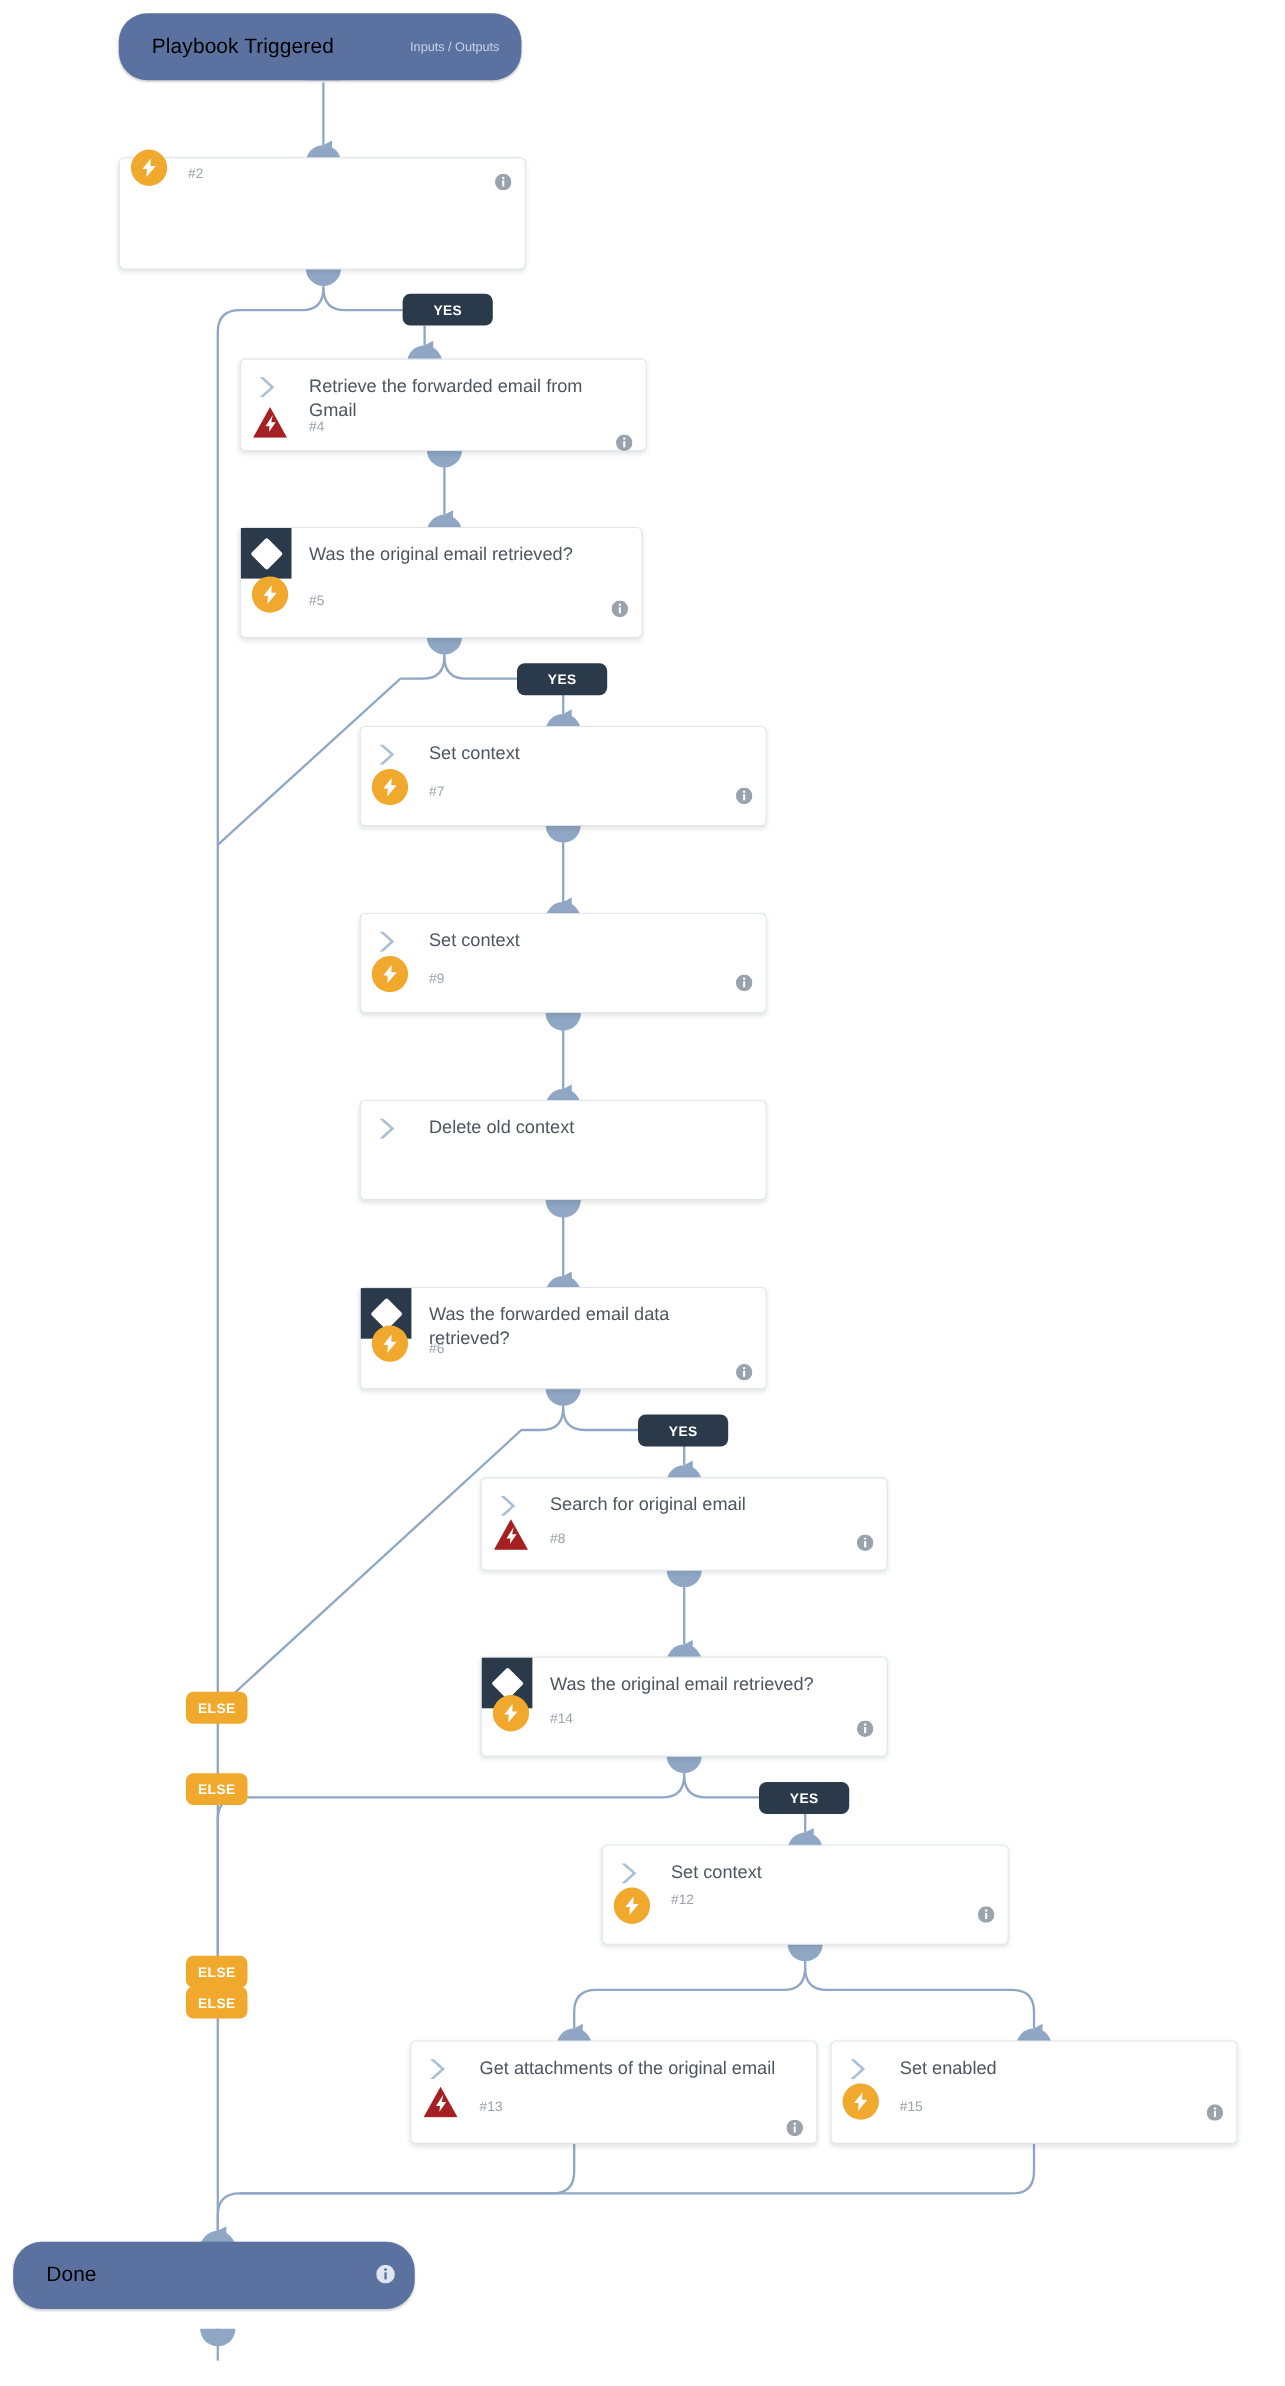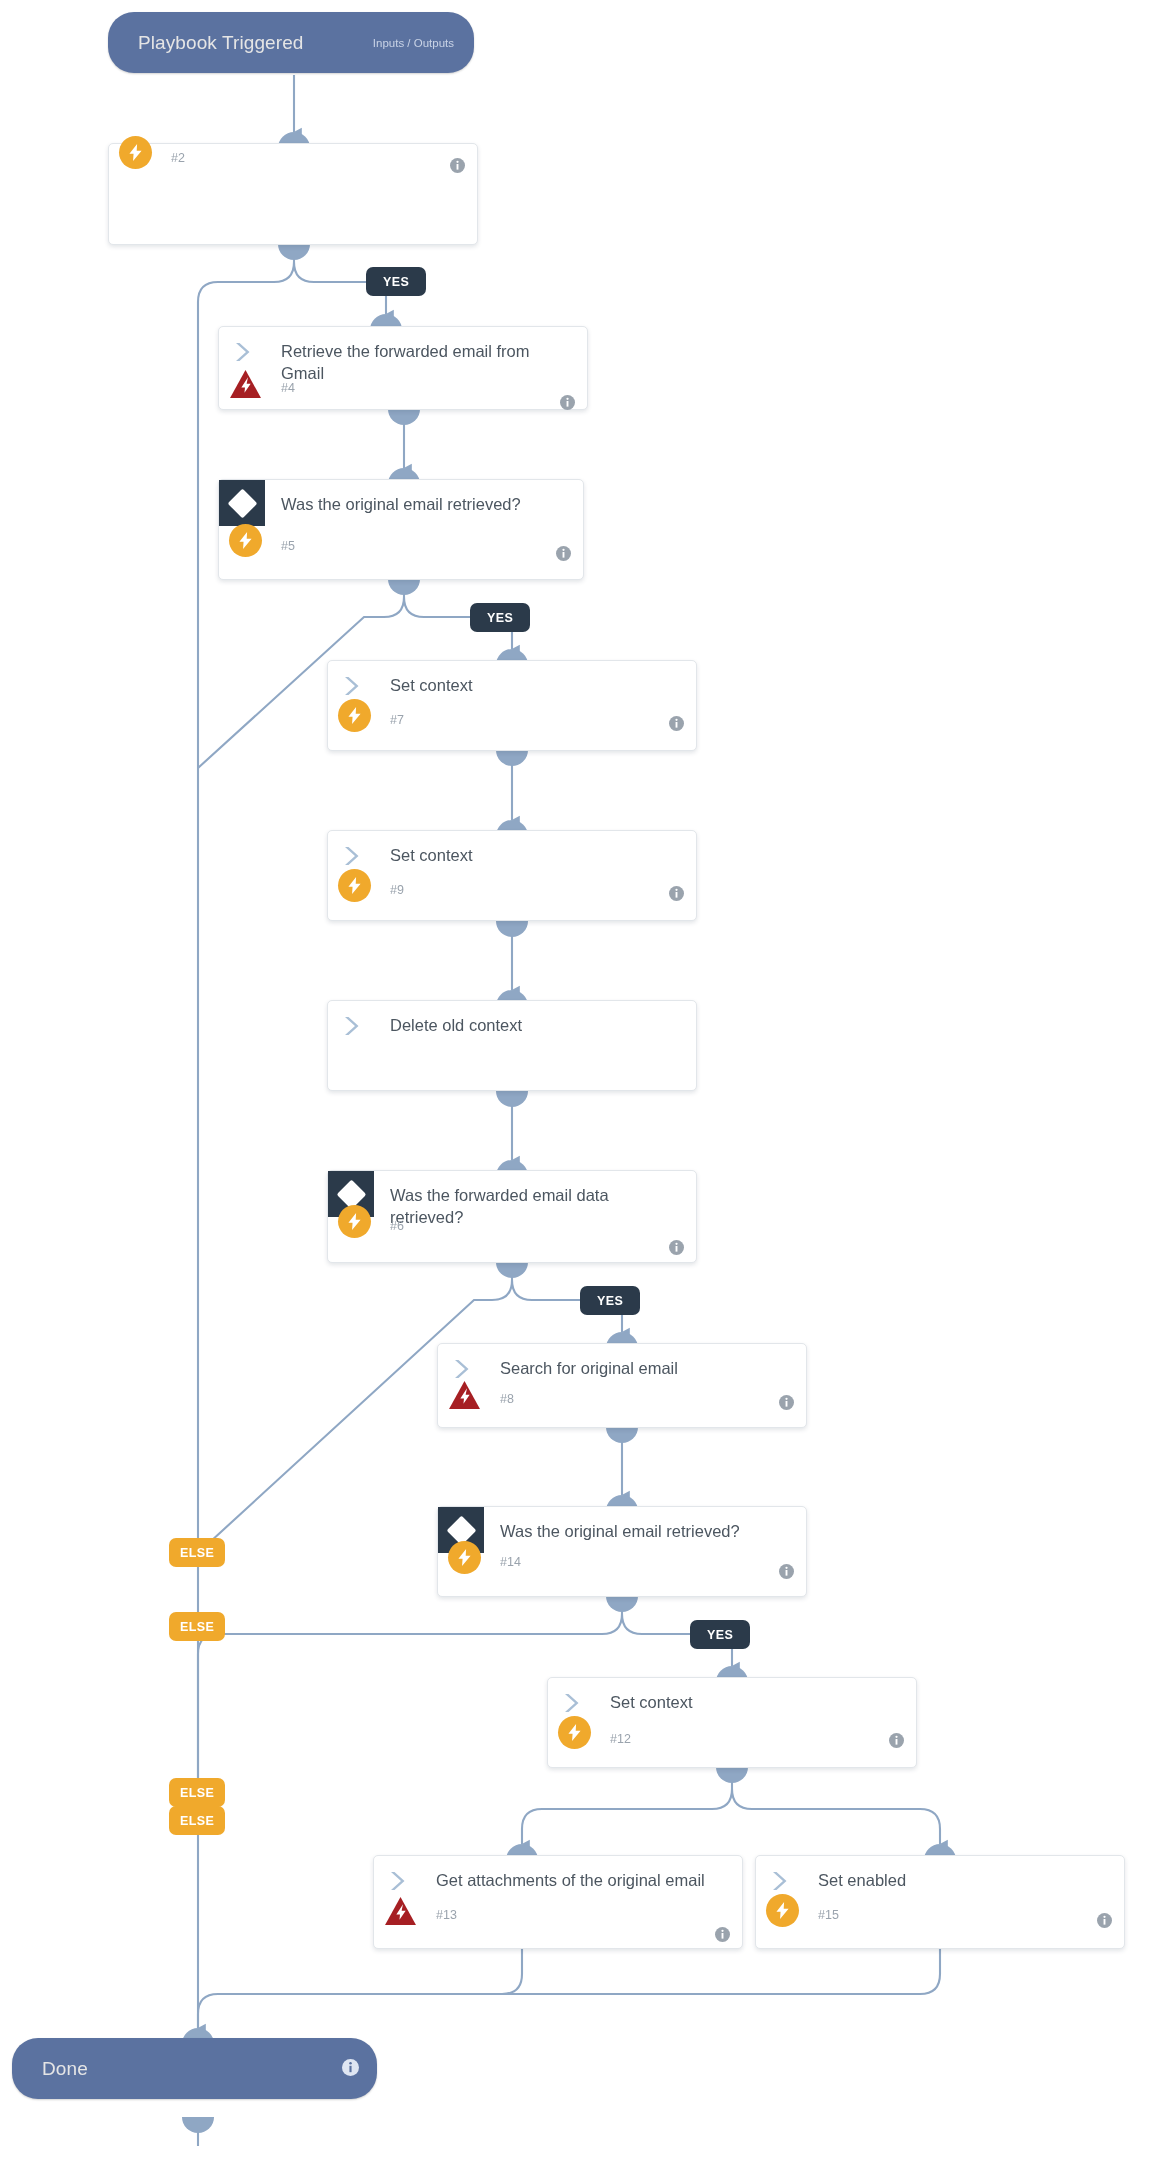--- a/index.html
+++ b/index.html
@@ -4,21 +4,21 @@
 <title>Playbook Flow</title>
 <style>
   html,body{margin:0;padding:0;background:#ffffff;}
   body{font-family:"Liberation Sans","DejaVu Sans",sans-serif;}
   #canvas{position:relative;width:1168px;height:2169px;overflow:hidden;background:#fff;}
   #edges{position:absolute;left:0;top:0;width:1168px;height:2169px;}
 
   
   .pill{position:absolute;background:#5b72a0;border-radius:26px;box-shadow:0 1px 2px rgba(0,0,0,.18);
         display:flex;align-items:center;box-sizing:border-box;}
-  .pill .pill-title{color:#e5e5e5;font-size:19px;letter-spacing:.1px;white-space:nowrap;}
+  .pill .pill-title{color:#000000;font-size:19px;letter-spacing:.1px;white-space:nowrap;}
   .pill .pill-sub{color:#c9d3e6;font-size:11.5px;margin-left:auto;white-space:nowrap;}
 
   
   .card{position:absolute;background:#ffffff;border:1px solid #e2e6ea;border-radius:5px;
         box-shadow:0 2px 4px rgba(40,55,80,.13);box-sizing:border-box;overflow:visible;}
   .card .body{position:relative;padding:14px 16px 0 0;min-height:52px;box-sizing:border-box;}
   .card .title{font-size:16.5px;color:#4c5660;line-height:1.33;font-weight:400;}
   .card.task .title{margin-left:62px;}
   .card.cond .title{margin-left:62px;}
   .card .foot{position:relative;height:40px;}
@@ -36,21 +36,21 @@
   .badge{position:absolute;left:10px;top:-8px;width:33px;height:33px;}
   .badge.circle{background:#f0a92c;border-radius:50%;display:flex;align-items:center;justify-content:center;}
   .badge.circle svg{width:15px;height:17px;}
   .badge.tri{display:flex;align-items:center;justify-content:center;}
 
   .info{position:absolute;right:12px;bottom:11px;width:15px;height:15px;}
 
   
   .flag{position:absolute;display:flex;align-items:center;justify-content:center;
         color:#ffffff;font-size:12.5px;font-weight:600;letter-spacing:.4px;box-sizing:border-box;}
-  .flag.yes{background:#2b3a4a;border-radius:7px;height:29px;padding:0 17px;}
+  .flag.yes{background:#2b3a4a;border-radius:7px;height:29px;padding:0 28px;}
   .flag.els{background:#f0a92c;border-radius:7px;height:29px;padding:0 11px;}
 </style>
 </head>
 <body>
 
 <div id="canvas">
 
   <svg id="edges" viewBox="0 0 1168 2169" xmlns="http://www.w3.org/2000/svg">
     <defs>
       <marker id="ah" markerWidth="10" markerHeight="9" refX="4.6" refY="8.4" orient="auto" markerUnits="userSpaceOnUse">
@@ -355,21 +355,21 @@
           </svg>
       </span>
       <div class="title">Set context</div>
     </div>
     <div class="foot" style="height:34px;">
       <span class="badge circle" style="top:-4px;">
         <svg viewBox="0 0 10 14">
             <path d="M6.3 0 0 8h3.4L3 14 10 5.6H6z" fill="#fff"></path>
           </svg>
       </span>
-      <span class="idnum" style="top:12px;">#12</span>
+      <span class="idnum" style="top:0;">#12</span>
       <span class="info" style="bottom:6px;">
         <svg viewBox="0 0 16 16">
             <circle cx="8" cy="8" r="8" fill="#9aa3ad"></circle>
             <rect x="7" y="6.4" width="2" height="6" fill="#fff"></rect>
             <circle cx="8" cy="4" r="1.2" fill="#fff"></circle>
           </svg>
       </span>
     </div>
   </div>
 

